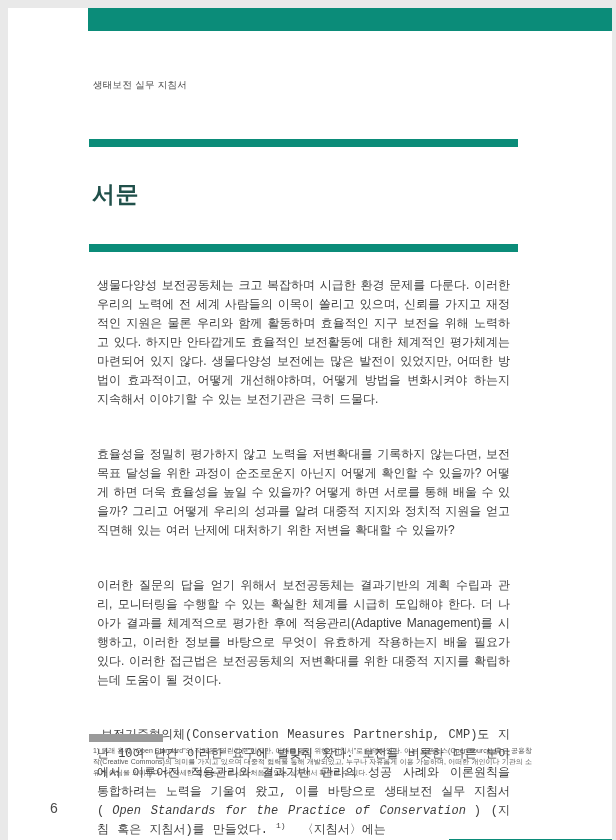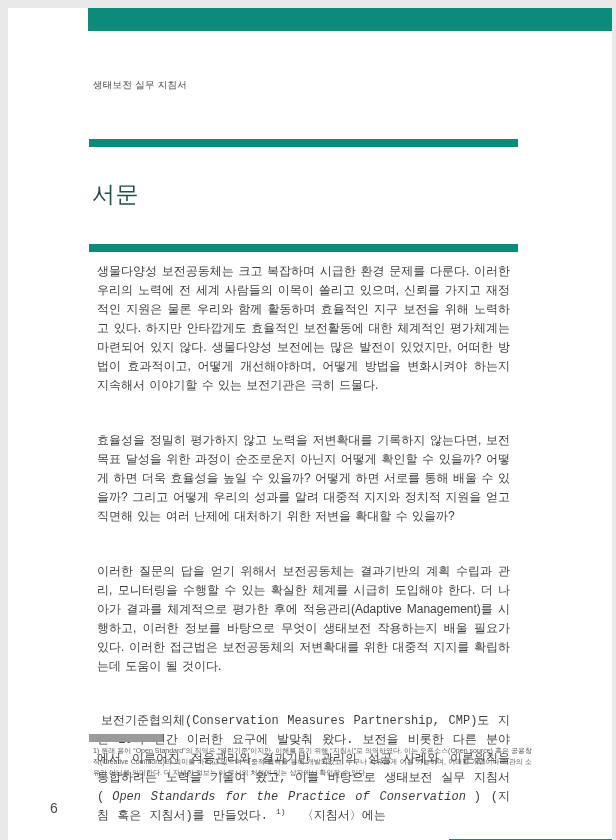--- a/index.html
+++ b/index.html
@@ -32,35 +32,35 @@
     left: 81px;
     width: 429px; height: 5px;
     background: #0b8c79;
   }
   .rule-top { top: 131px; }
   .rule-bottom { top: 236px; }
   .page-title {
     position: absolute;
     left: 80px; top: 167px;
     font-size: 23px;
-    font-weight: normal;
+    font-weight: bold;
     color: #20504a;
     letter-spacing: 0.5px;
   }
   .body-text {
     position: absolute;
     left: 81px; top: 246px;
     width: 429px;
     font-size: 12px;
     line-height: 19px;
     color: #3e3e3e;
     text-align: justify;
     word-spacing: 1px;
   }
-  .body-text p { margin: 0 0 28px 0; }
+  .body-text p { margin: 14px 0 28px 0; }
   .body-text p:last-child { margin-bottom: 0; font-family: Liberation Mono, monospace; }
   .italic { font-style: italic; }
   sup.fn-ref {
     font-size: 8px;
     line-height: 0;
     vertical-align: super;
   }
   .footnote-separator {
     position: absolute;
     left: 81px; top: 726px;
@@ -100,21 +100,21 @@
 
   <div class="rule rule-top"></div>
 
   <div class="page-title">서문</div>
 
   <div class="rule rule-bottom"></div>
 
   <div class="body-text">
     <p>생물다양성 보전공동체는 크고 복잡하며 시급한 환경 문제를 다룬다. 이러한 우리의 노력에 전 세계 사람들의 이목이 쏠리고 있으며, 신뢰를 가지고 재정적인 지원은 물론 우리와 함께 활동하며 효율적인 지구 보전을 위해 노력하고 있다. 하지만 안타깝게도 효율적인 보전활동에 대한 체계적인 평가체계는 마련되어 있지 않다. 생물다양성 보전에는 많은 발전이 있었지만, 어떠한 방법이 효과적이고, 어떻게 개선해야하며, 어떻게 방법을 변화시켜야 하는지 지속해서 이야기할 수 있는 보전기관은 극히 드물다.</p>
     <p>효율성을 정밀히 평가하지 않고 노력을 저변확대를 기록하지 않는다면, 보전목표 달성을 위한 과정이 순조로운지 아닌지 어떻게 확인할 수 있을까? 어떻게 하면 더욱 효율성을 높일 수 있을까? 어떻게 하면 서로를 통해 배울 수 있을까? 그리고 어떻게 우리의 성과를 알려 대중적 지지와 정치적 지원을 얻고 직면해 있는 여러 난제에 대처하기 위한 저변을 확대할 수 있을까?</p>
-    <p>이러한 질문의 답을 얻기 위해서 보전공동체는 결과기반의 계획 수립과 관리, 모니터링을 수행할 수 있는 확실한 체계를 시급히 도입해야 한다. 더 나아가 결과를 체계적으로 평가한 후에 적응관리(Adaptive Management)를 시행하고, 이러한 정보를 바탕으로 무엇이 생태보전 작용하는지 배울 필요가 있다. 이러한 접근법은 보전공동체의 저변확대를 위한 대중적 지지를 확립하는데 도움이 될 것이다.</p>
+    <p>이러한 질문의 답을 얻기 위해서 보전공동체는 결과기반의 계획 수립과 관리, 모니터링을 수행할 수 있는 확실한 체계를 시급히 도입해야 한다. 더 나아가 결과를 체계적으로 평가한 후에 적응관리(Adaptive Management)를 시행하고, 이러한 정보를 바탕으로 무엇이 유효하게 작용하는지 배울 필요가 있다. 이러한 접근법은 보전공동체의 저변확대를 위한 대중적 지지를 확립하는데 도움이 될 것이다.</p>
     <p><span>보전기준협의체(Conservation Measures Partnership, CMP)도 지난 10여 년간 이러한 요구에 발맞춰 왔다. 보전을 비롯한 다른 분야에서 이루어진 적응관리와 결과기반 관리의 성공 사례와 이론원칙을 통합하려는 노력을 기울여 왔고, 이를 바탕으로 생태보전 실무 지침서(</span><span class="italic">Open Standards for the Practice of Conservation</span><span>) (지침 혹은 지침서)를 만들었다.</span><sup class="fn-ref">1)</sup><span> 〈지침서〉에는</span></p>
   </div>
 
   <div class="footnote-separator"></div>
 
   <div class="footnote">1) 원래 용어 “Open Standard”의 직역은 “열린기준”이지만, 이해를 돕기 위해 “지침서”로 의역하였다. 이는 오픈소스(Open source) 혹은 공용창작(Creative Commons)의 의미를 가지고 있으며 대중적 협력을 통해 개발되었고, 누구나 자유롭게 이용 가능하며, 어떠한 개인이나 기관의 소유가 아님을 의미한다. 더 자세한 정보는 이 문서의 처음에 있는 상자에서 확인할 수 있다.</div>
 
   <div class="page-number">6</div>
 
   <div class="bottom-accent-bar"></div>

